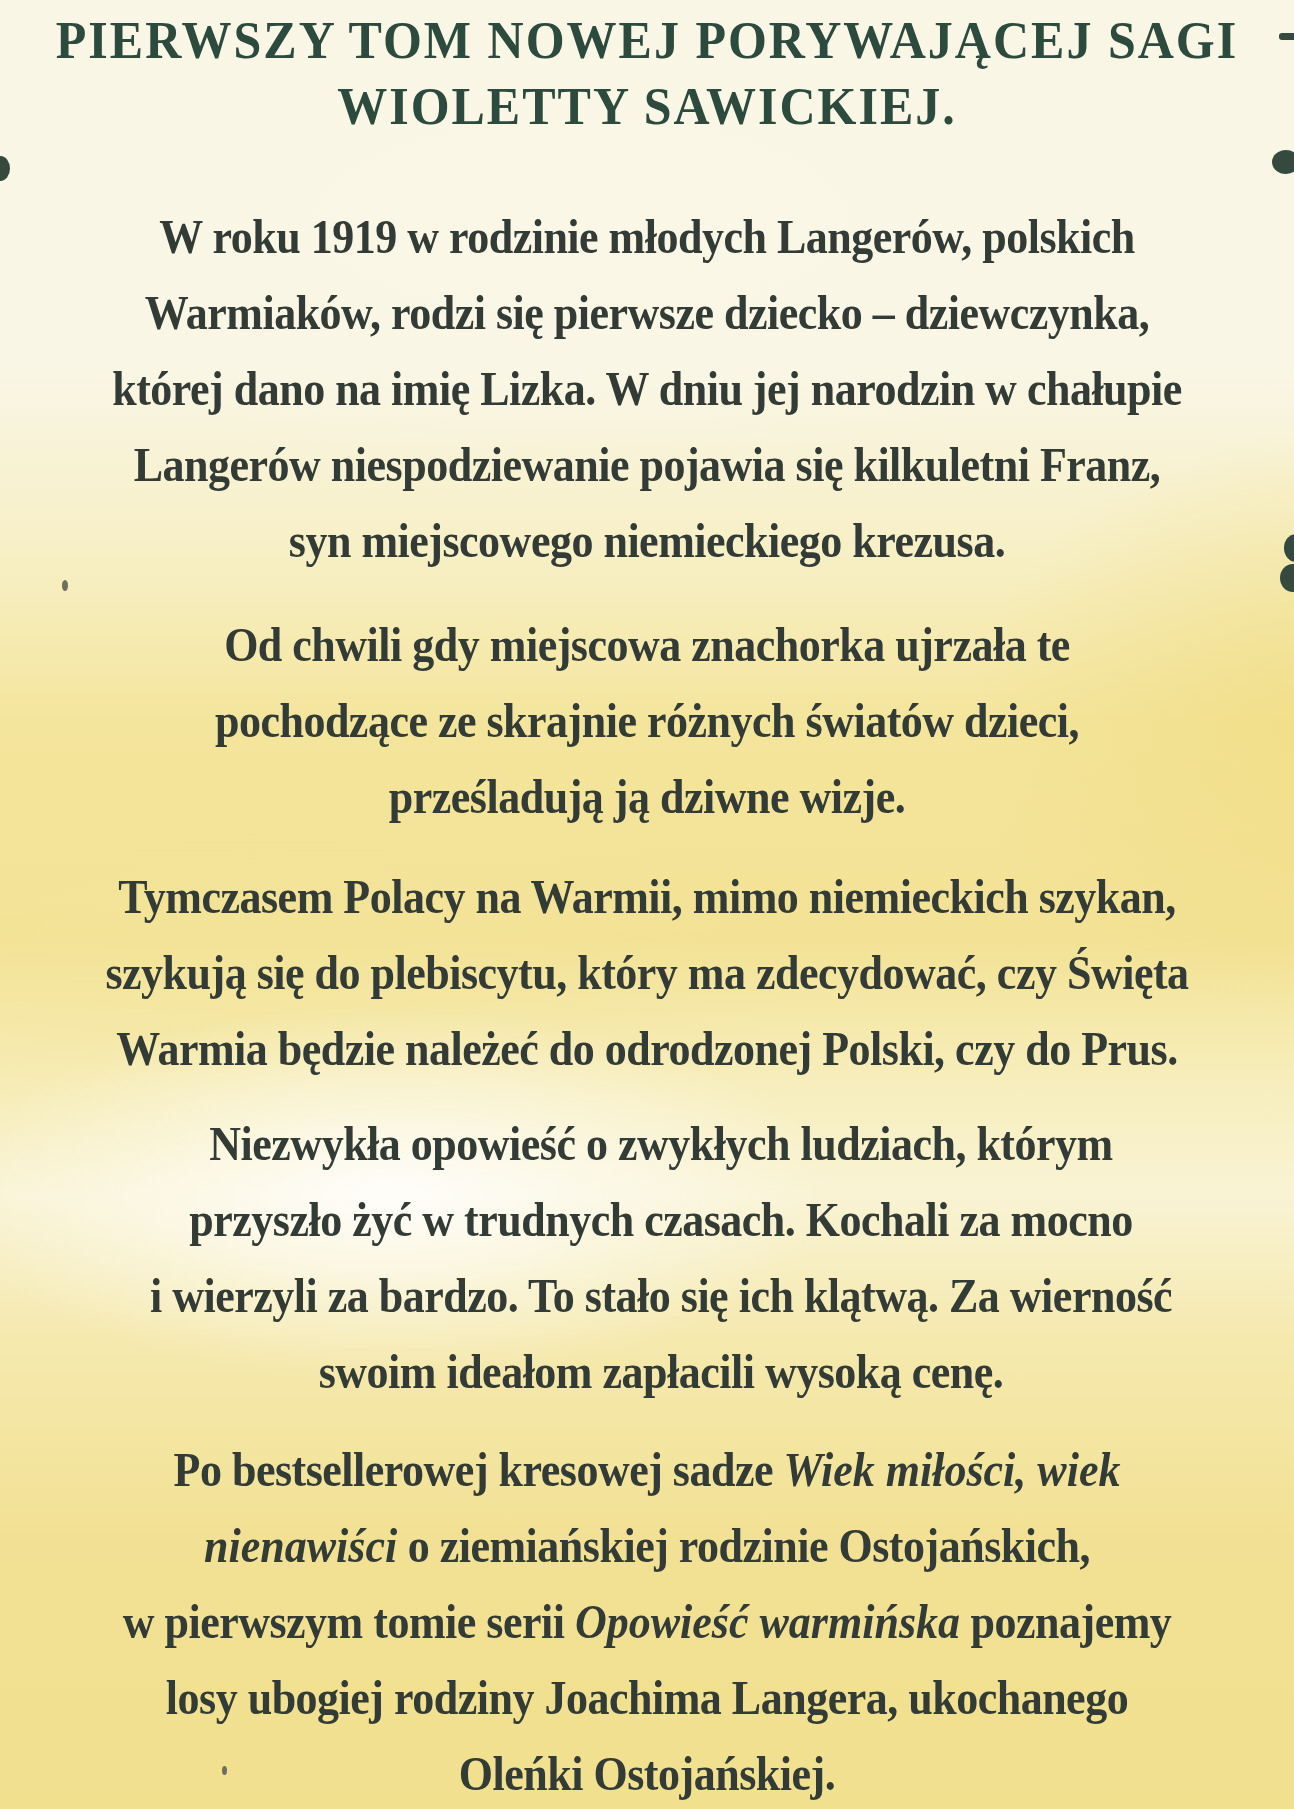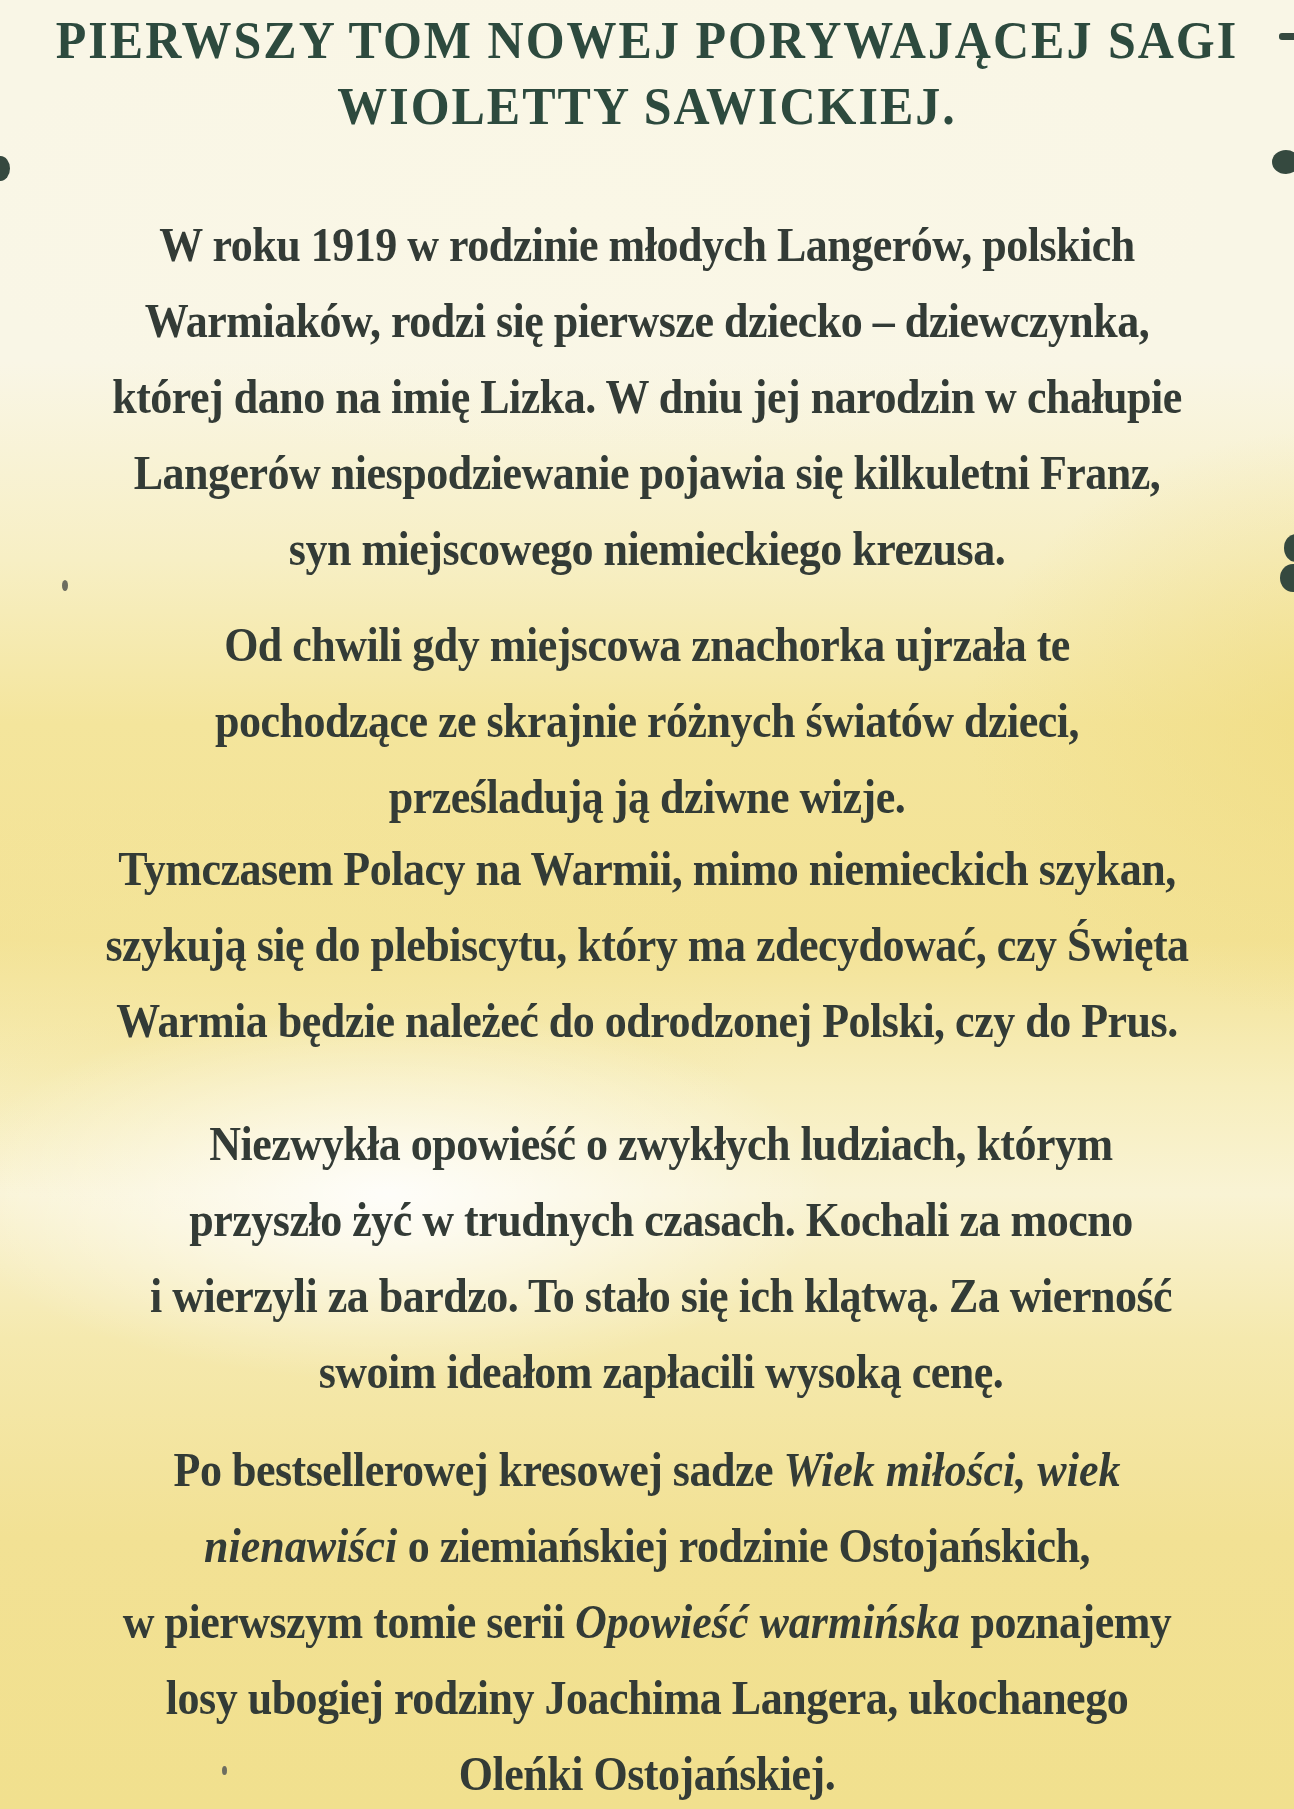--- a/index.html
+++ b/index.html
@@ -33,23 +33,23 @@
   .h-line{white-space:nowrap;transform:scaleY(1.06);transform-origin:center;}
   .para{
     position:absolute;left:0;right:0;
     text-align:center;
     color:var(--body-color,#333b36);
     font-weight:bold;
     font-size:44px;
     line-height:76px;
     letter-spacing:-0.5px;
   }
-  .para.p1{top:208px;}
+  .para.p1{top:200px;}
   .para.p2{top:608px;}
-  .para.p3{top:832px;}
+  .para.p3{top:860px;}
   .para.p4{top:1107px;margin-left:28px;}
   .para.p5{top:1433px;}
   .line{white-space:nowrap;transform:scaleY(1.08);transform-origin:center;}
   .seg-italic{font-style:italic;letter-spacing:0;}
   .artifact{position:absolute;background:var(--artifact-color,#35493f);}
   .artifact.ellipse{border-radius:50%;}
   .artifact.bar{border-radius:3px;}
   .artifact.speck{background:#6d6d60;border-radius:50%;}
 </style>
 </head>

